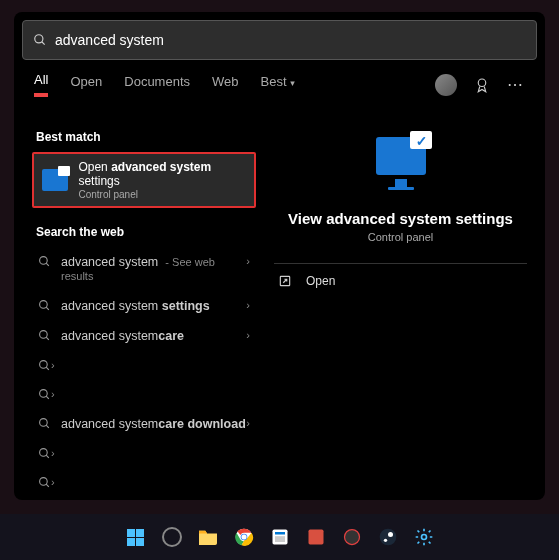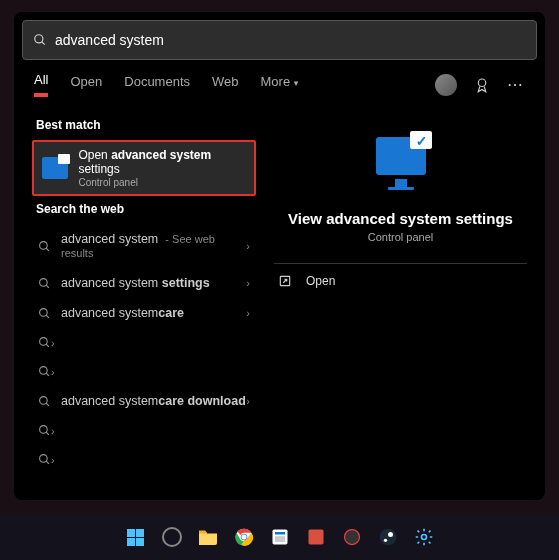--- a/index.html
+++ b/index.html
@@ -7,27 +7,27 @@
 .search-panel{position:absolute;top:12px;left:14px;right:14px;bottom:60px;background:#000000;border-radius:8px;overflow:hidden;display:flex;flex-direction:column}
 .search-bar{height:40px;background:#2d2d2d;border:1px solid #555;border-radius:4px;margin:8px 8px 0 8px;display:flex;align-items:center;padding:0 10px}
 .search-bar input{flex:1;background:transparent;border:none;outline:none;color:#fff;font-size:14px;margin-left:8px}
 .tabs{display:flex;align-items:center;padding:12px 20px 8px 20px;gap:22px;position:relative}
 .tab{color:#aaa;font-size:13px;cursor:pointer;padding-bottom:6px}
 .tab.active{color:#fff;border-bottom:4px solid #ef4444}
 .tab-right{margin-left:auto;display:flex;align-items:center;gap:16px}
 .body{display:flex;flex:1;overflow:hidden}
 .left{width:250px;padding:8px 8px 8px 18px;overflow-y:auto}
 .right{flex:1;padding:8px 18px 8px 10px}
-.section-title{color:#fff;font-size:12px;font-weight:600;margin:5px 0 8px 4px}
+.section-title{color:#fff;font-size:12px;font-weight:600;margin:17px 0 8px 4px}
 .best-match{border:2px solid #e03030;border-radius:2px;padding:6px 8px;display:flex;align-items:center;gap:10px;margin-bottom:6px;background:#2a2a2a}
 .bm-icon{width:28px;height:22px;background:#1976d2;border-radius:2px;display:flex;align-items:center;justify-content:center;position:relative}
 .bm-icon::after{content:'';position:absolute;width:12px;height:10px;background:#fff;right:-2px;top:-3px;border-radius:1px}
 .bm-text{color:#fff;font-size:12px}
 .bm-text .sub{color:#aaa;font-size:10px;margin-top:1px}
-.web-item{display:flex;align-items:center;padding:8px 6px;color:#ccc;font-size:12.5px;cursor:pointer;border-radius:4px}
+.web-item{display:flex;padding:8px 6px;color:#ccc;font-size:12.5px;cursor:pointer;border-radius:4px}
 .web-item .lbl{flex:1;margin-left:10px}
 .web-item .suffix{color:#888;font-size:11px;margin-left:4px}
 .chev{color:#888;font-size:11px}
 .preview{display:flex;flex-direction:column;align-items:center;padding-top:24px}
 .preview-icon{width:50px;height:38px;background:#1976d2;border-radius:3px;position:relative;margin-bottom:6px}
 .preview-icon::after{content:'';position:absolute;width:22px;height:18px;background:#fff;right:-6px;top:-6px;border-radius:2px}
 .preview-icon .check{position:absolute;right:-2px;top:-4px;color:#1976d2;font-size:14px;z-index:2;font-weight:bold}
 .preview-stand{width:12px;height:8px;background:#1976d2;margin-top:-2px}
 .preview-base{width:26px;height:3px;background:#1976d2;border-radius:1px}
 .preview-title{color:#fff;font-size:15px;font-weight:600;margin-top:20px;text-align:center}
@@ -53,21 +53,21 @@
         <line x1="20" y1="20" x2="15" y2="15"></line>
       </svg>
     <input value="advanced system" placeholder="Type here to search" style="">
   </div>
 
   <div class="tabs">
     <div class="tab active">All</div>
     <div class="tab">Open</div>
     <div class="tab">Documents</div>
     <div class="tab">Web</div>
-    <div class="tab"><span>More</span> <span style="font-size:9px">▾</span></div>
+    <div class="tab"><span>Best</span> <span style="font-size:9px">▾</span></div>
     <div class="tab-right">
       <div class="avatar"></div>
       <svg width="18" height="18" viewBox="0 0 24 24" fill="none" stroke="#ccc" stroke-width="1.5">
           <circle cx="12" cy="9" r="5"></circle>
           <path d="M9 14l-2 7 5-3 5 3-2-7"></path>
         </svg>
       <div class="dots">⋯</div>
     </div>
   </div>
 

